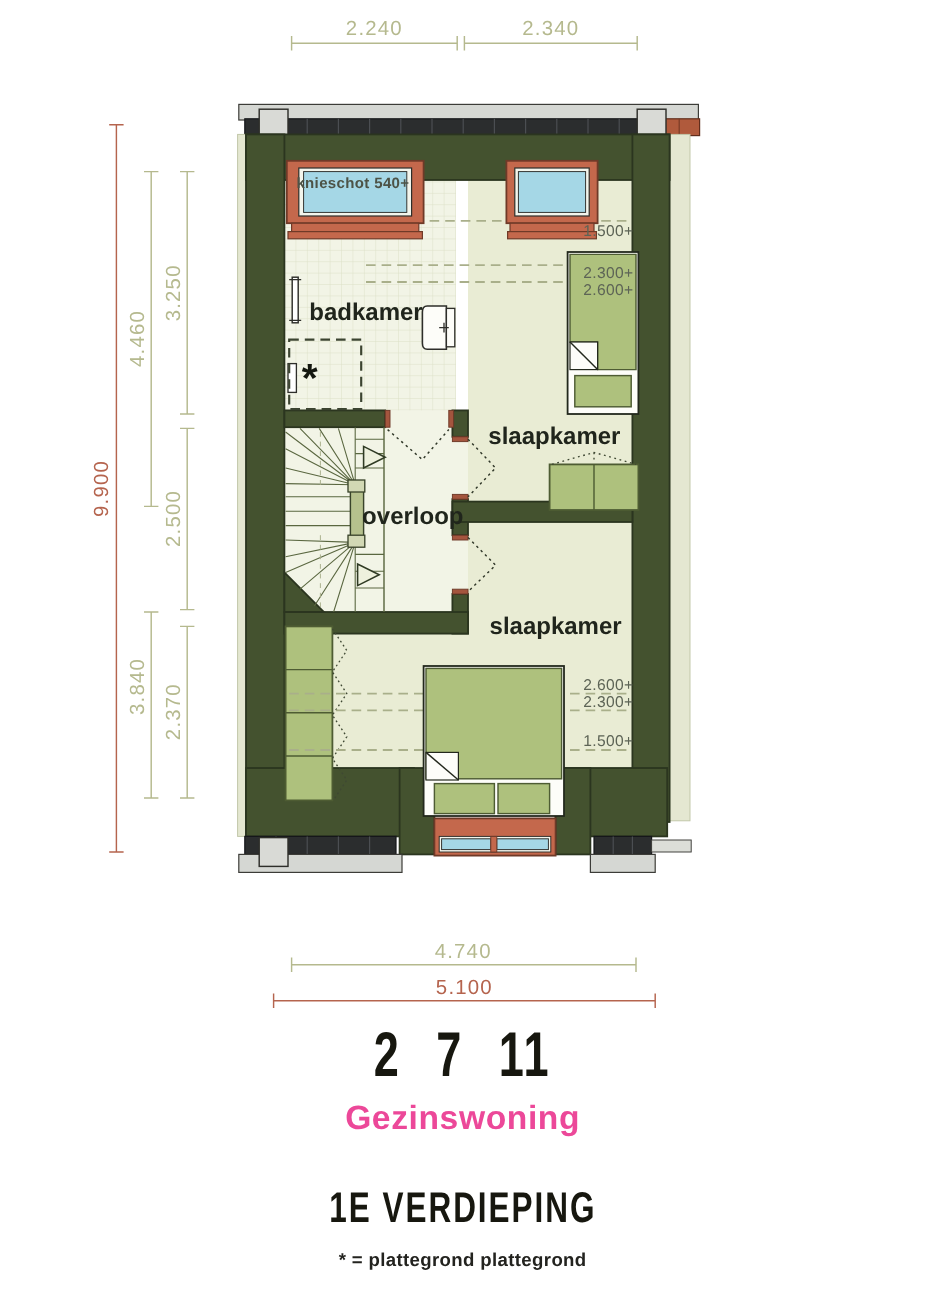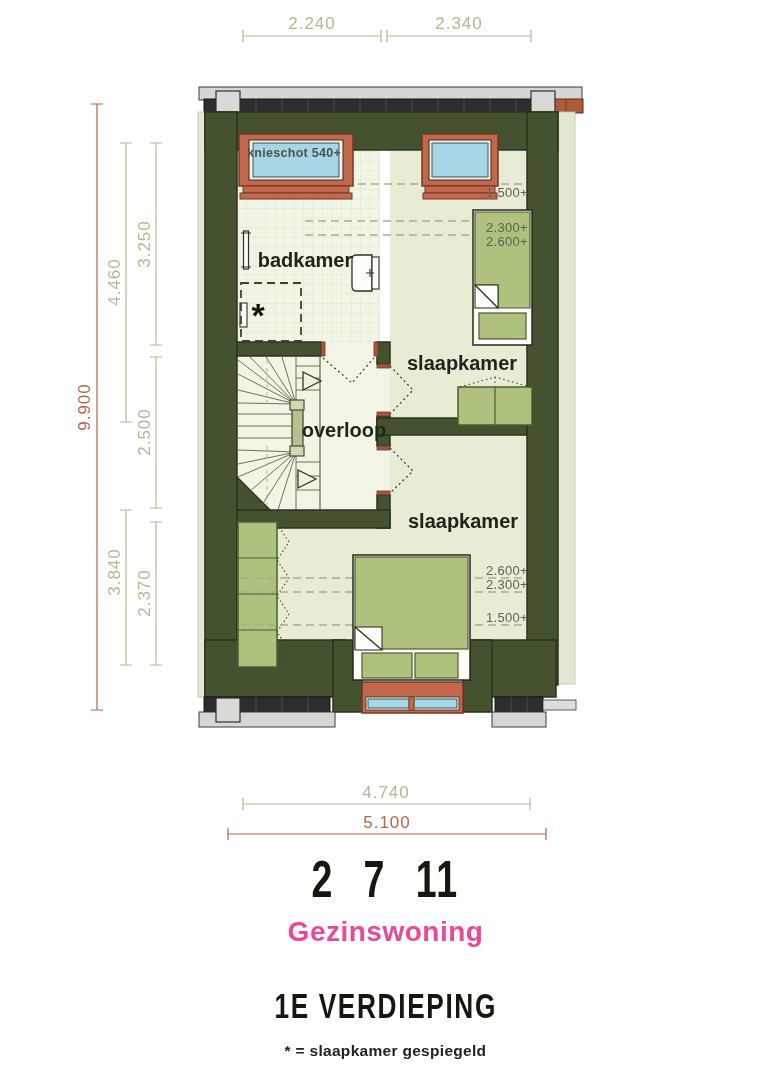--- a/index.html
+++ b/index.html
@@ -228,14 +228,14 @@
   </g>
 </svg>
 
 <div class="titleblock unit-numbers">
   <span>2 7 11</span>
 </div>
 <div class="titleblock house-type">Gezinswoning</div>
 <div class="titleblock floor-name">
   <span>1E VERDIEPING</span>
 </div>
-<div class="titleblock footnote">* = slaapkamer gespiegeld</div>
+<div class="titleblock footnote">* = plattegrond plattegrond</div>
 </div>
 
 </body></html>

